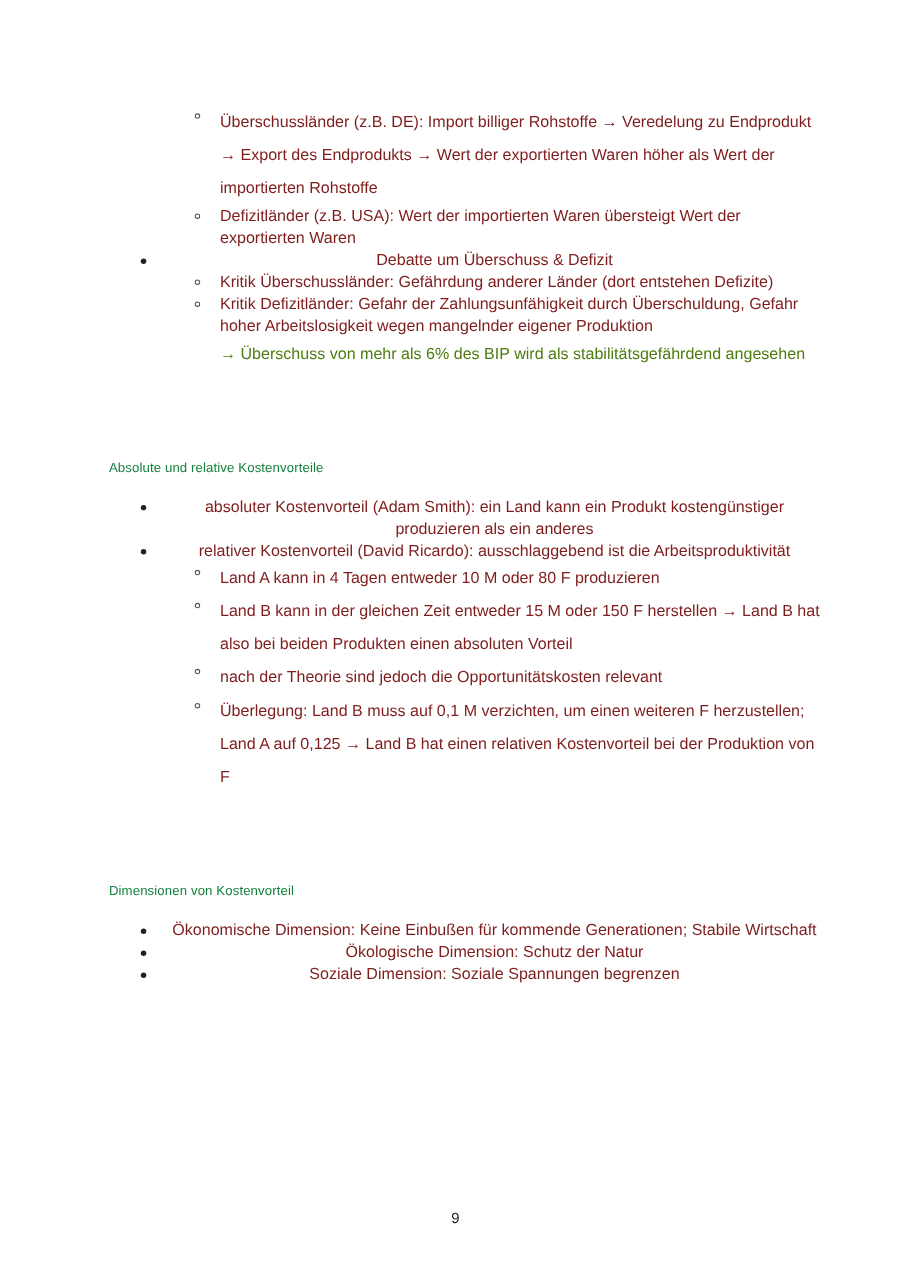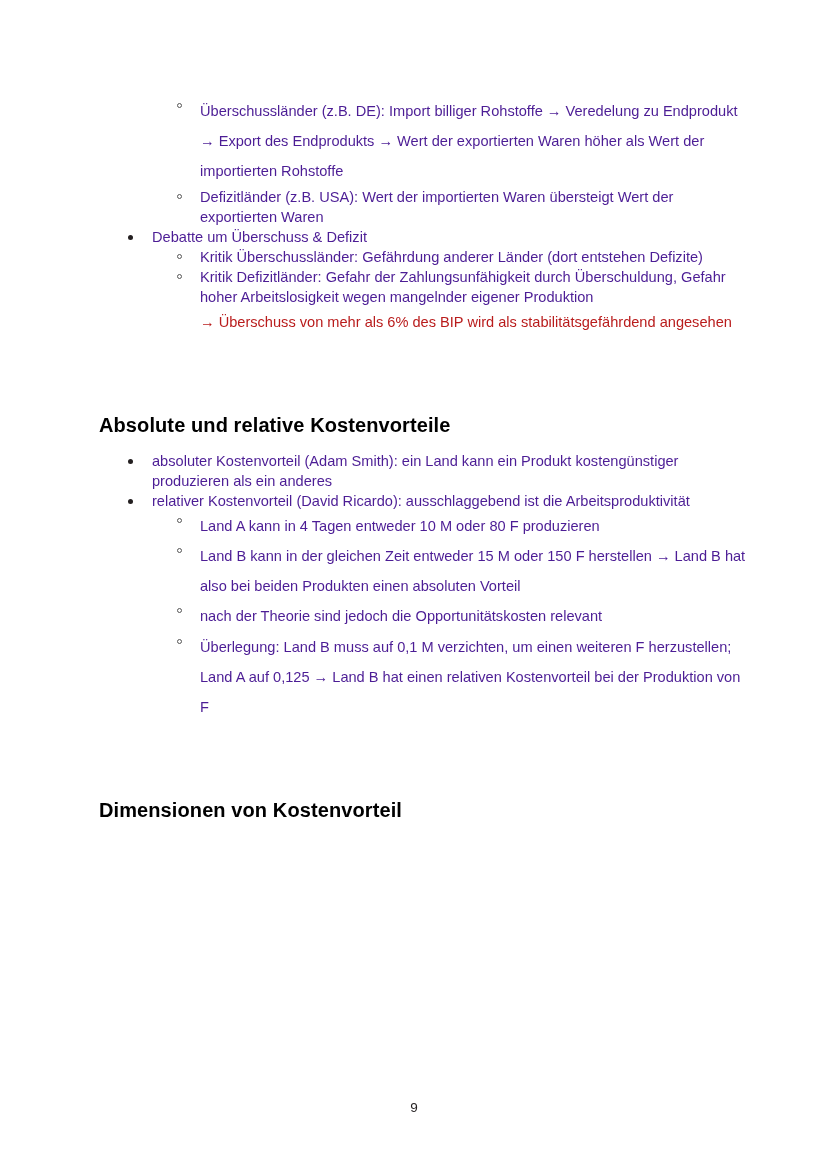--- a/index.html
+++ b/index.html
@@ -18,45 +18,46 @@
   }
   .content {
     position: absolute;
     left: 99px;
     top: 96px;
     width: 648px;
   }
 
   
   h2.section-heading {
-    font-size: 20px;
-    font-weight: bold;
+    font-size: 12px;
+    font-weight: normal;
     line-height: 20px;
     margin: 0;
     padding: 0;
-    color: #000000;
+    color: #15803d;
     letter-spacing: 0.1px;
   }
 
   
   ul {
     list-style: none;
     margin: 0;
     padding: 0;
   }
   li {
     position: relative;
     font-size: 14.6px;
-    color: #4c1d95;
+    color: #7f1d1d;
   }
 
   
   li.lvl1 {
     padding-left: 53px;
     line-height: 20px;
+    text-align: center;
   }
   li.lvl1::before {
     content: "";
     position: absolute;
     left: 29px;
     top: 8px;
     width: 5px;
     height: 5px;
     border-radius: 50%;
     background: #231f20;
@@ -83,21 +84,21 @@
   
   li.spaced {
     line-height: 30.2px;
   }
 
   
   .cont {
     padding-left: 101px;
     font-size: 14.6px;
     line-height: 30.2px;
-    color: #b91c1c;
+    color: #4d7c0f;
   }
 
   
   .gap-section { height: 78px; }
   .gap-head    { height: 16px; }
 
   
   .page-number {
     position: absolute;
     left: 0;
@@ -134,18 +135,23 @@
       <li class="lvl2 spaced">Land A kann in 4 Tagen entweder 10 M oder 80 F produzieren</li>
       <li class="lvl2 spaced">Land B kann in der gleichen Zeit entweder 15 M oder 150 F herstellen → Land B hat also bei beiden Produkten einen absoluten Vorteil</li>
       <li class="lvl2 spaced">nach der Theorie sind jedoch die Opportunitätskosten relevant</li>
       <li class="lvl2 spaced">Überlegung: Land B muss auf 0,1 M verzichten, um einen weiteren F herzustellen; Land A auf 0,125 → Land B hat einen relativen Kostenvorteil bei der Produktion von F</li>
     </ul>
 
     <div class="gap-section"></div>
 
     <h2 class="section-heading">Dimensionen von Kostenvorteil</h2>
     <div class="gap-head"></div>
+    <ul>
+      <li class="lvl1">Ökonomische Dimension: Keine Einbußen für kommende Generationen; Stabile Wirtschaft</li>
+      <li class="lvl1">Ökologische Dimension: Schutz der Natur</li>
+      <li class="lvl1">Soziale Dimension: Soziale Spannungen begrenzen</li>
+    </ul>
 
   </div>
 
   <div class="page-number">9</div>
 
 </div>
 
 </body></html>

